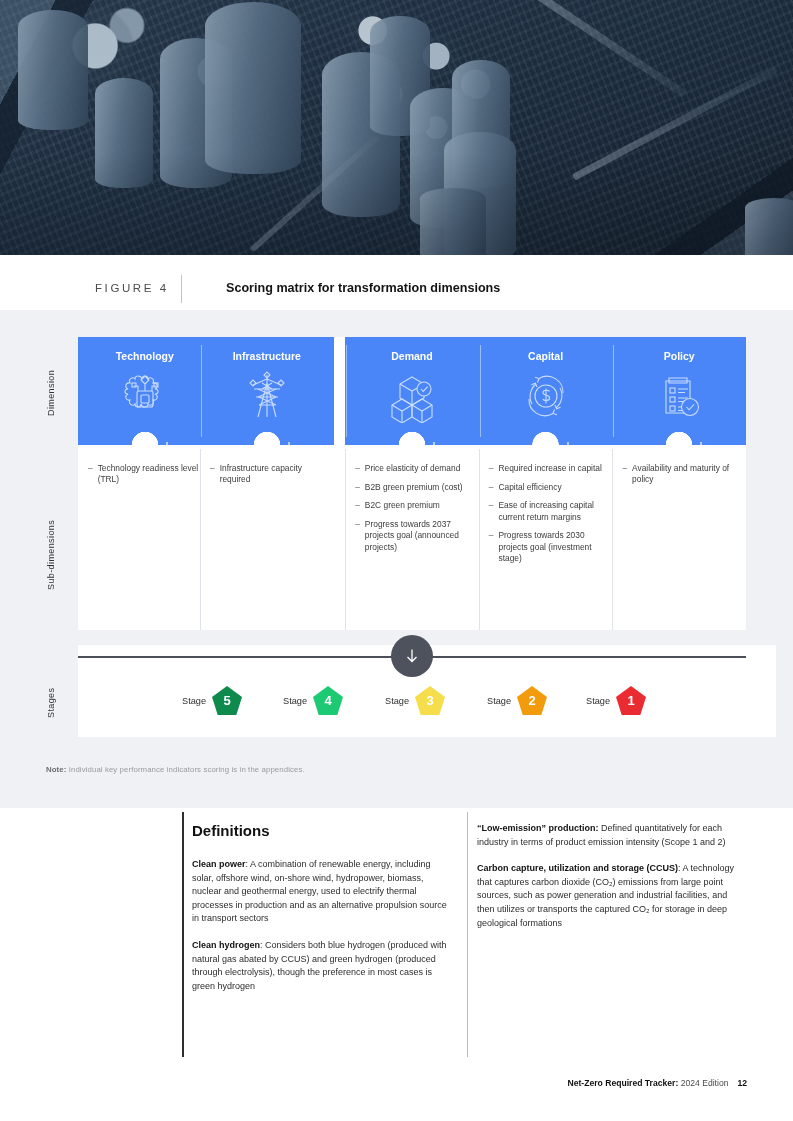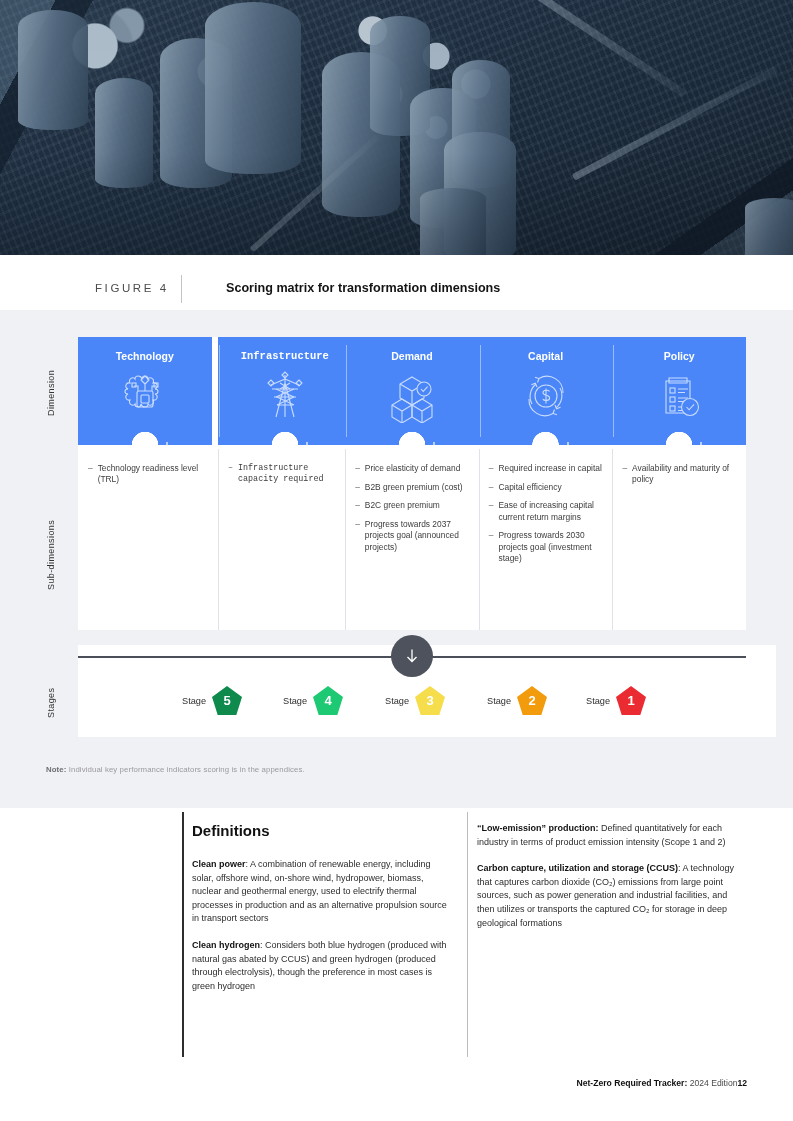--- a/index.html
+++ b/index.html
@@ -54,21 +54,21 @@
   .axis{position:absolute;font-size:9px;color:#333;letter-spacing:.4px;
     writing-mode:vertical-rl;transform:rotate(180deg);text-align:center;}
   .axis-dim{left:46px;top:345px;height:95px;}
   .axis-sub{left:46px;top:480px;height:150px;}
   .axis-stg{left:46px;top:680px;height:46px;}
 
   
   .matrix{position:absolute;left:78px;top:337px;width:668px;height:293px;background:#fff;}
   .mcol{position:absolute;top:0;width:133.6px;height:301px;padding-left:44px;}
   .mcol:nth-child(1){left:0;}
-  .mcol:nth-child(2){left:140px;font-family:Liberation Mono, monospace;}
+  .mcol:nth-child(2){left:122px;}
   .mcol:nth-child(3){left:267.2px;}
   .mcol:nth-child(4){left:400.8px;}
   .mcol:nth-child(5){left:534.4px;}
   .mcol .sep{position:absolute;left:0;top:112px;width:1px;height:181px;background:#dfe2e8;}
   .mcol:nth-child(1) .sep{display:none;}
 
   .mhead{position:absolute;left:0;top:0;width:133.6px;height:108px;background:#4a86f7;
      -webkit-mask:radial-gradient(circle 13px at 50% 108px, transparent 0 13px, #000 13.5px);
              mask:radial-gradient(circle 13px at 50% 108px, transparent 0 13px, #000 13.5px);}
   .mhead .sp{position:absolute;left:1px;top:8px;width:1px;height:92px;background:rgba(255,255,255,.45);}
@@ -108,21 +108,21 @@
   .defh{position:absolute;left:10px;top:10px;font-size:15px;font-weight:bold;color:#111;}
   .dcol{position:absolute;top:46px;width:258px;}
   .dcol.l{left:10px;}
   .dcol.r{left:295px;top:10px;}
   .dpara{font-size:9px;line-height:13.6px;color:#2c2c2c;margin-bottom:13px;}
   .dpara b{font-weight:bold;color:#111;}
 
   
   .footer{position:absolute;right:46px;top:1078px;font-size:8.6px;color:#4a4a4a;}
   .footer b{color:#111;}
-  .footer .pg{font-weight:bold;color:#111;}
+  .footer .pg{font-weight:bold;color:#111;margin-left:9px;}
 
   .wm{position:absolute;left:10px;top:1090px;display:flex;align-items:center;gap:5px;
       opacity:.30;color:#fff;}
   .wm .mark{width:24px;height:17px;border:2px solid #fff;border-radius:10px 3px 10px 3px;}
   .wm .tx{font-size:13px;font-weight:bold;letter-spacing:1px;}
 </style>
 </head>
 <body>
 
 <div class="hero">

